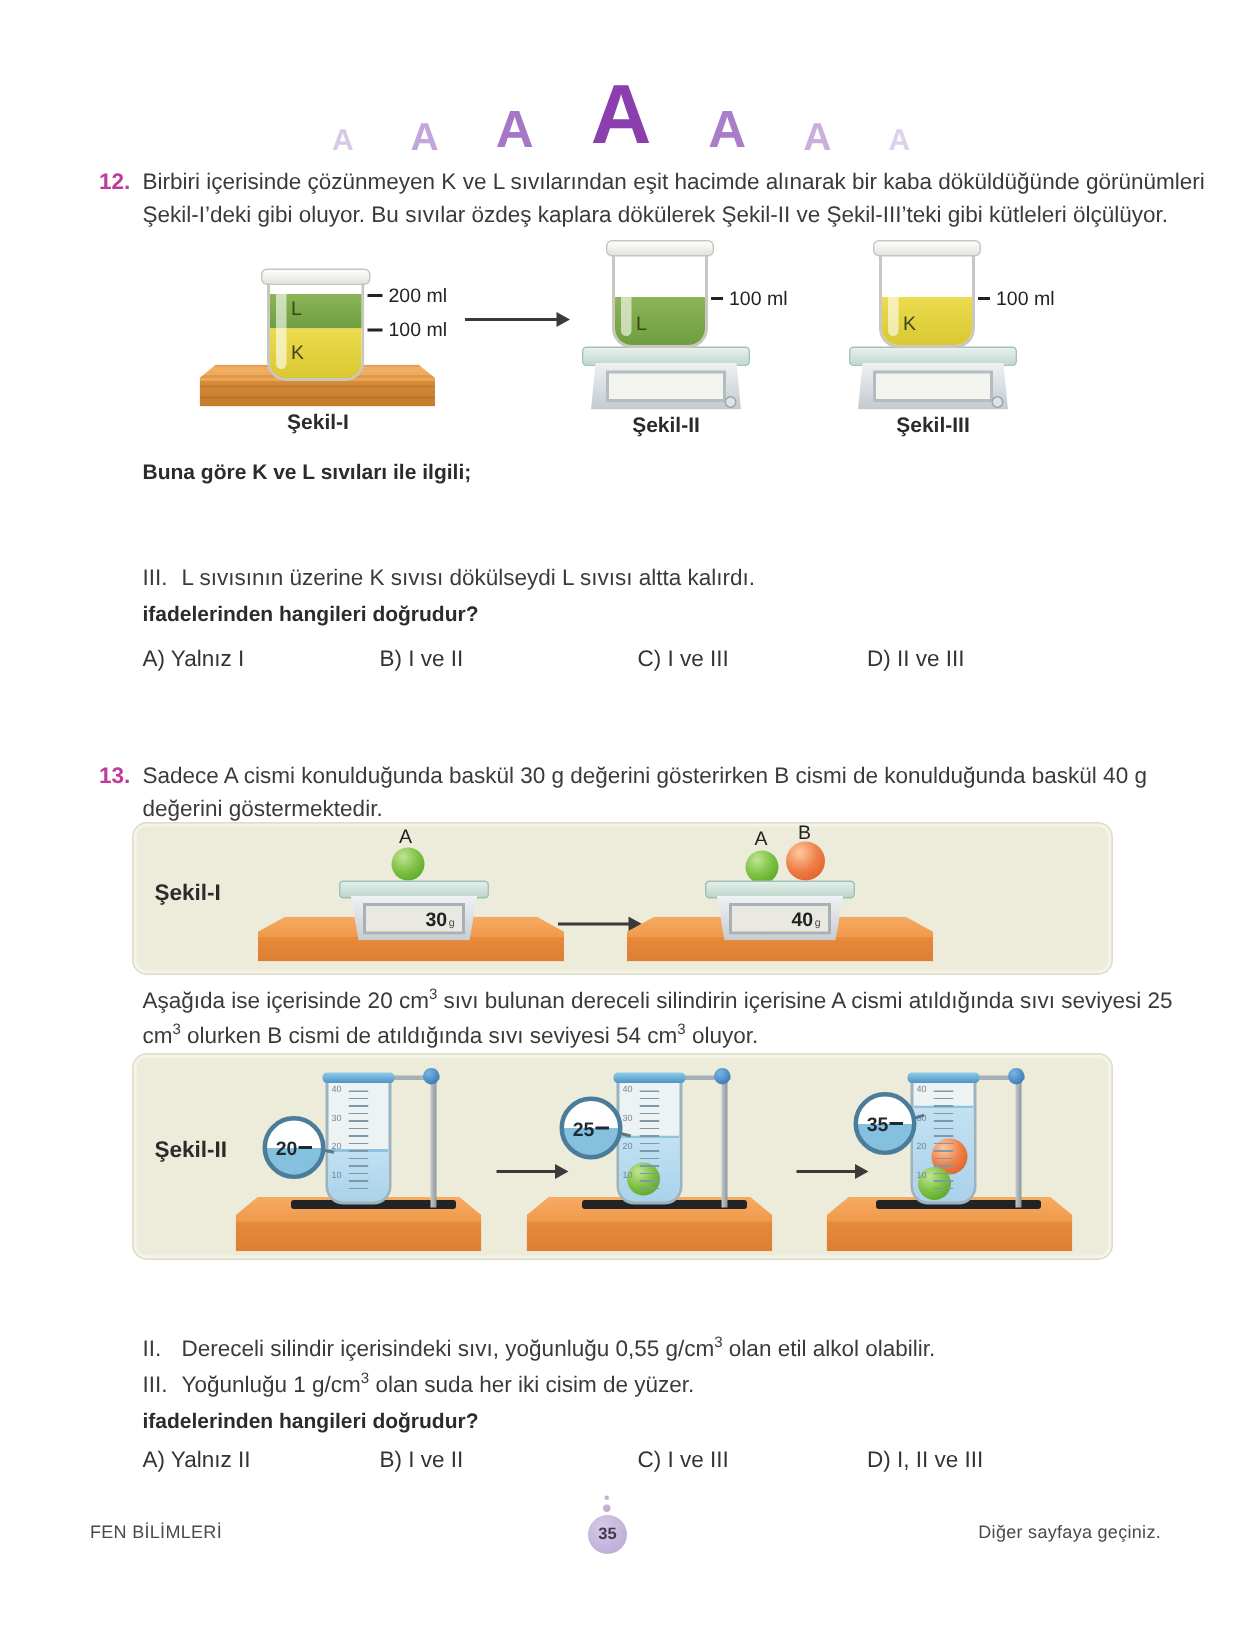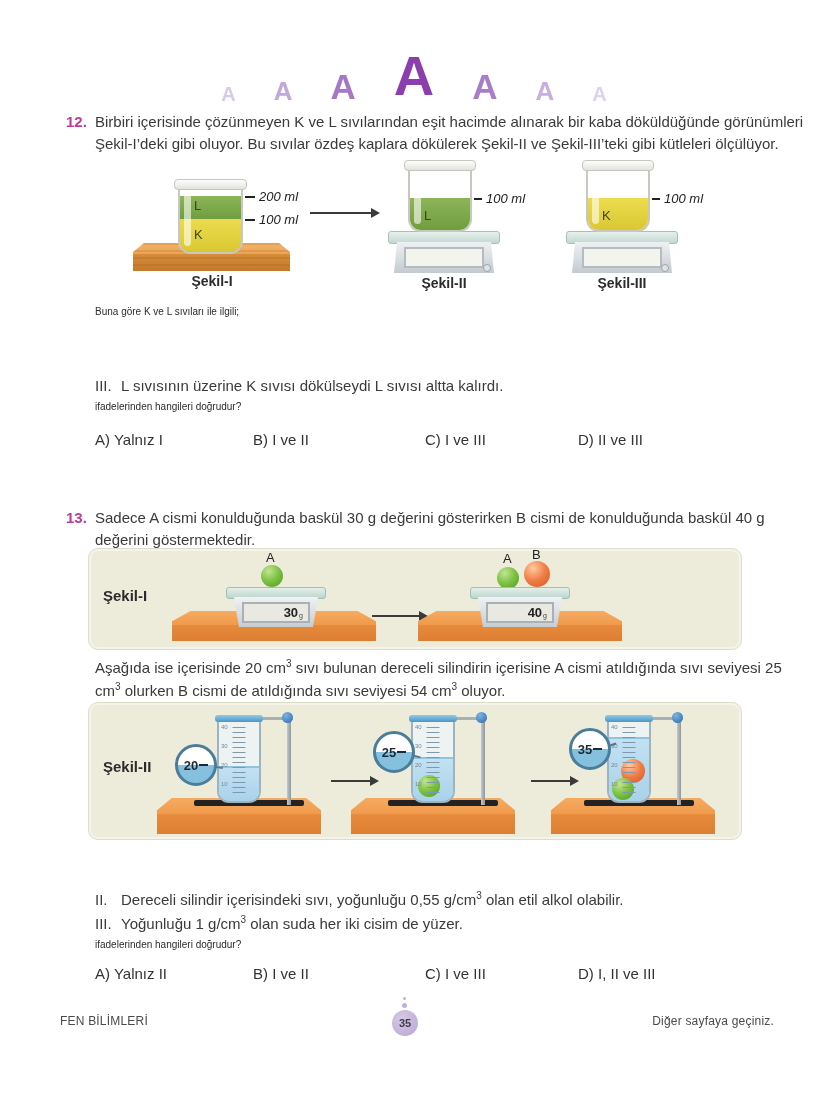--- a/index.html
+++ b/index.html
@@ -13,29 +13,29 @@
   .hl1{font-size:26px;color:#c3a6da;}
   .hl2{font-size:35px;color:#a577c6;}
   .hl3{font-size:56px;color:#8b3fae;}
   .hl4{font-size:35px;color:#a97ec8;}
   .hl5{font-size:26px;color:#c9afde;}
   .hl6{font-size:20px;color:#ddd2ec;}
   
   .qpara{position:absolute;left:66px;width:726px;font-size:15px;line-height:22px;
          padding-left:29px;}
   .qnum{display:inline-block;margin-left:-29px;width:29px;color:#bf3a9b;font-weight:bold;}
-  .lead{position:absolute;left:95px;font-size:10px;font-weight:normal;color:#2b2b2b;}
+  .lead{position:absolute;left:95px;font-size:14px;font-weight:bold;color:#2b2b2b;}
   .stmt{position:absolute;left:95px;width:700px;font-size:15px;}
   .stmt-num{display:inline-block;width:26px;}
   .opt{position:absolute;font-size:15px;color:#333;}
   .sup{font-size:10px;vertical-align:super;line-height:0;}
   
   .fig-abs{position:absolute;}
   .caption{position:absolute;font-size:14px;font-weight:bold;color:#2b2b2b;text-align:center;}
-  .mlabel{position:absolute;font-size:13px;color:#222;white-space:nowrap;font-style:italic;}
+  .mlabel{position:absolute;font-size:13px;color:#222;white-space:nowrap;}
   .tickline{position:absolute;height:2px;background:#222;}
   .arrow{position:absolute;height:2px;background:#3a3a3a;}
   .arrow::after{content:"";position:absolute;right:-2px;top:-4px;width:0;height:0;
      border-left:9px solid #3a3a3a;border-top:5px solid transparent;border-bottom:5px solid transparent;}
   
   .beaker{position:absolute;}
   .beaker-rim{position:absolute;left:-4px;right:-4px;top:-3px;height:9px;border-radius:4px;
      background:linear-gradient(#fdfdfc,#e3e3dd);border:1px solid #c6c6c0;z-index:3;}
   .beaker-glass{position:absolute;inset:2px 0 0 0;border:2px solid #c8c8c1;border-top:none;
      border-radius:0 0 13px 13px;background:linear-gradient(#f7f7f4,#ececе6);}

